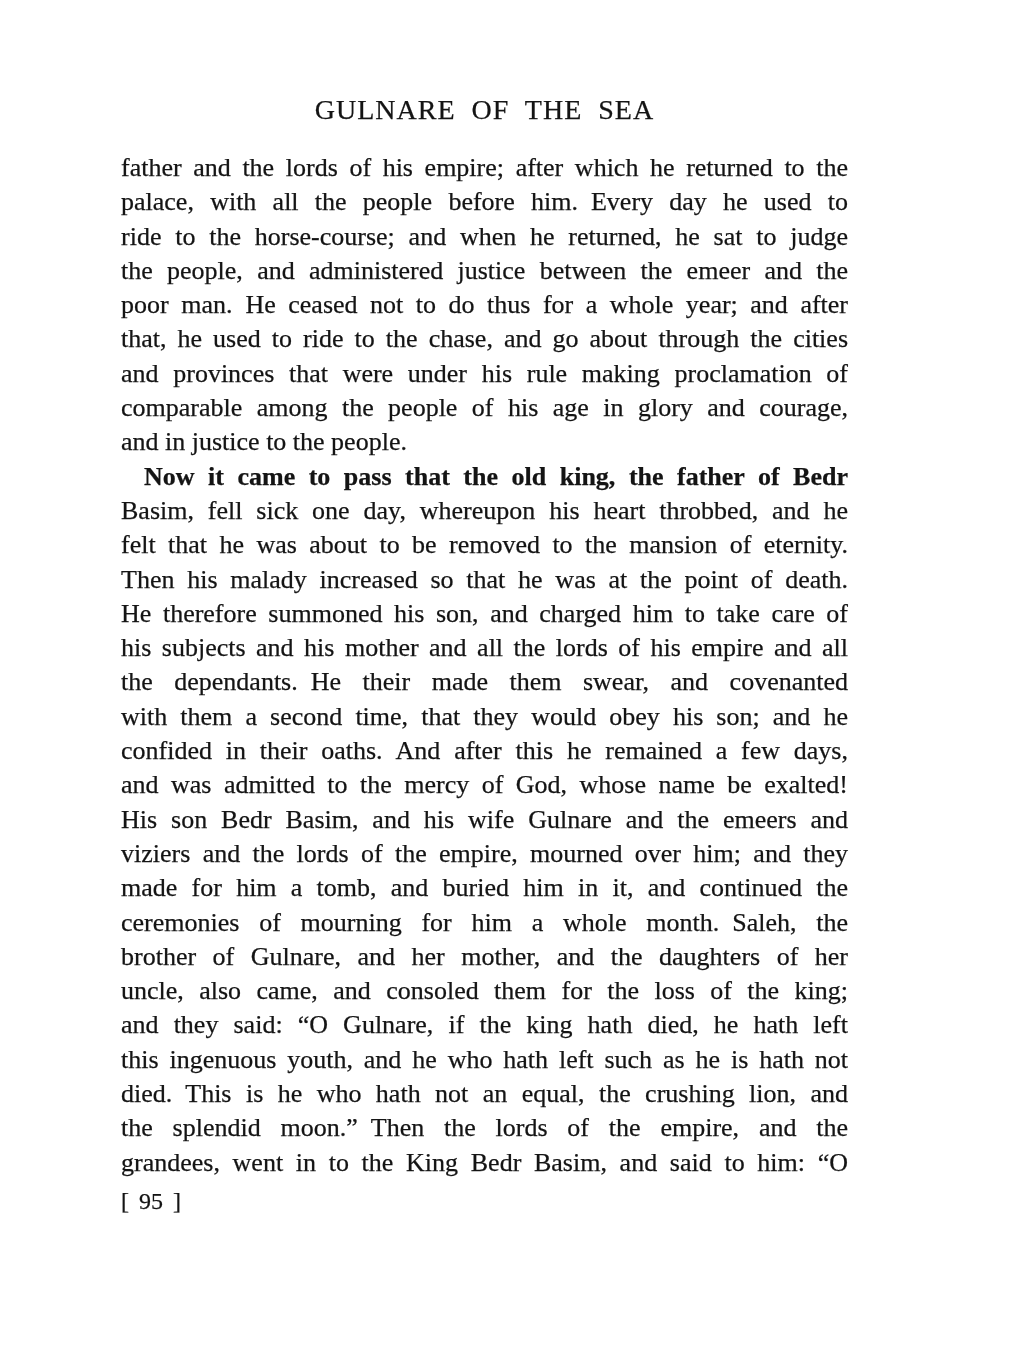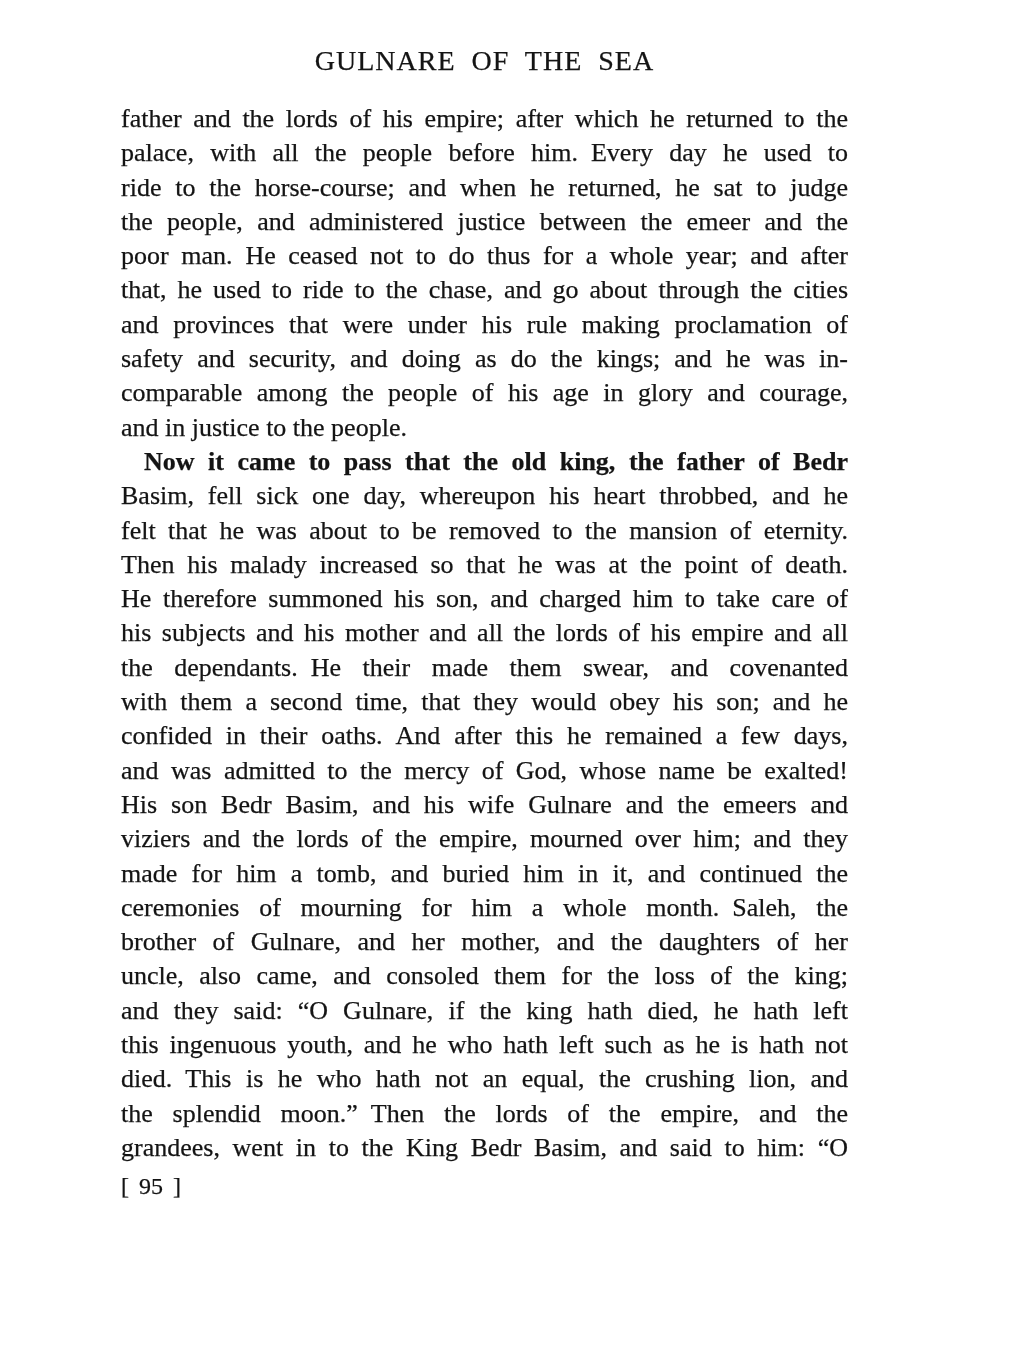--- a/index.html
+++ b/index.html
@@ -10,21 +10,21 @@
     overflow: hidden;
     font-family: "Liberation Serif", "DejaVu Serif", serif;
     color: #141414;
     -webkit-text-stroke: 0.25px currentColor;
   }
   .column {
     margin-left: 121px;
     width: 727px;
   }
   .page-title {
-    padding-top: 44px;
+    padding-top: 93px;
     font-size: 28px;
     line-height: 34px;
     font-weight: 400;
     text-align: center;
     letter-spacing: 1px;
     word-spacing: 8px;
   }
   .page-body { margin-top: 24px; }
   .paragraph { margin: 0; }
   .line {
@@ -51,21 +51,20 @@
 
   <div class="page-body">
       <div class="paragraph">
         <div class="line">father and the lords of his empire; after which he returned to the</div>
         <div class="line">palace, with all the people before him. Every day he used to</div>
         <div class="line">ride to the horse-course; and when he returned, he sat to judge</div>
         <div class="line">the people, and administered justice between the emeer and the</div>
         <div class="line">poor man. He ceased not to do thus for a whole year; and after</div>
         <div class="line">that, he used to ride to the chase, and go about through the cities</div>
         <div class="line">and provinces that were under his rule making proclamation of</div>
-        <div class="line">safety and security, and doing as do the kings; and he was in-</div>
         <div class="line">comparable among the people of his age in glory and courage,</div>
         <div class="line left-last">and in justice to the people.</div>
       </div>
       <div class="paragraph">
         <div class="line indent">Now it came to pass that the old king, the father of Bedr</div>
         <div class="line">Basim, fell sick one day, whereupon his heart throbbed, and he</div>
         <div class="line">felt that he was about to be removed to the mansion of eternity.</div>
         <div class="line">Then his malady increased so that he was at the point of death.</div>
         <div class="line">He therefore summoned his son, and charged him to take care of</div>
         <div class="line">his subjects and his mother and all the lords of his empire and all</div>

